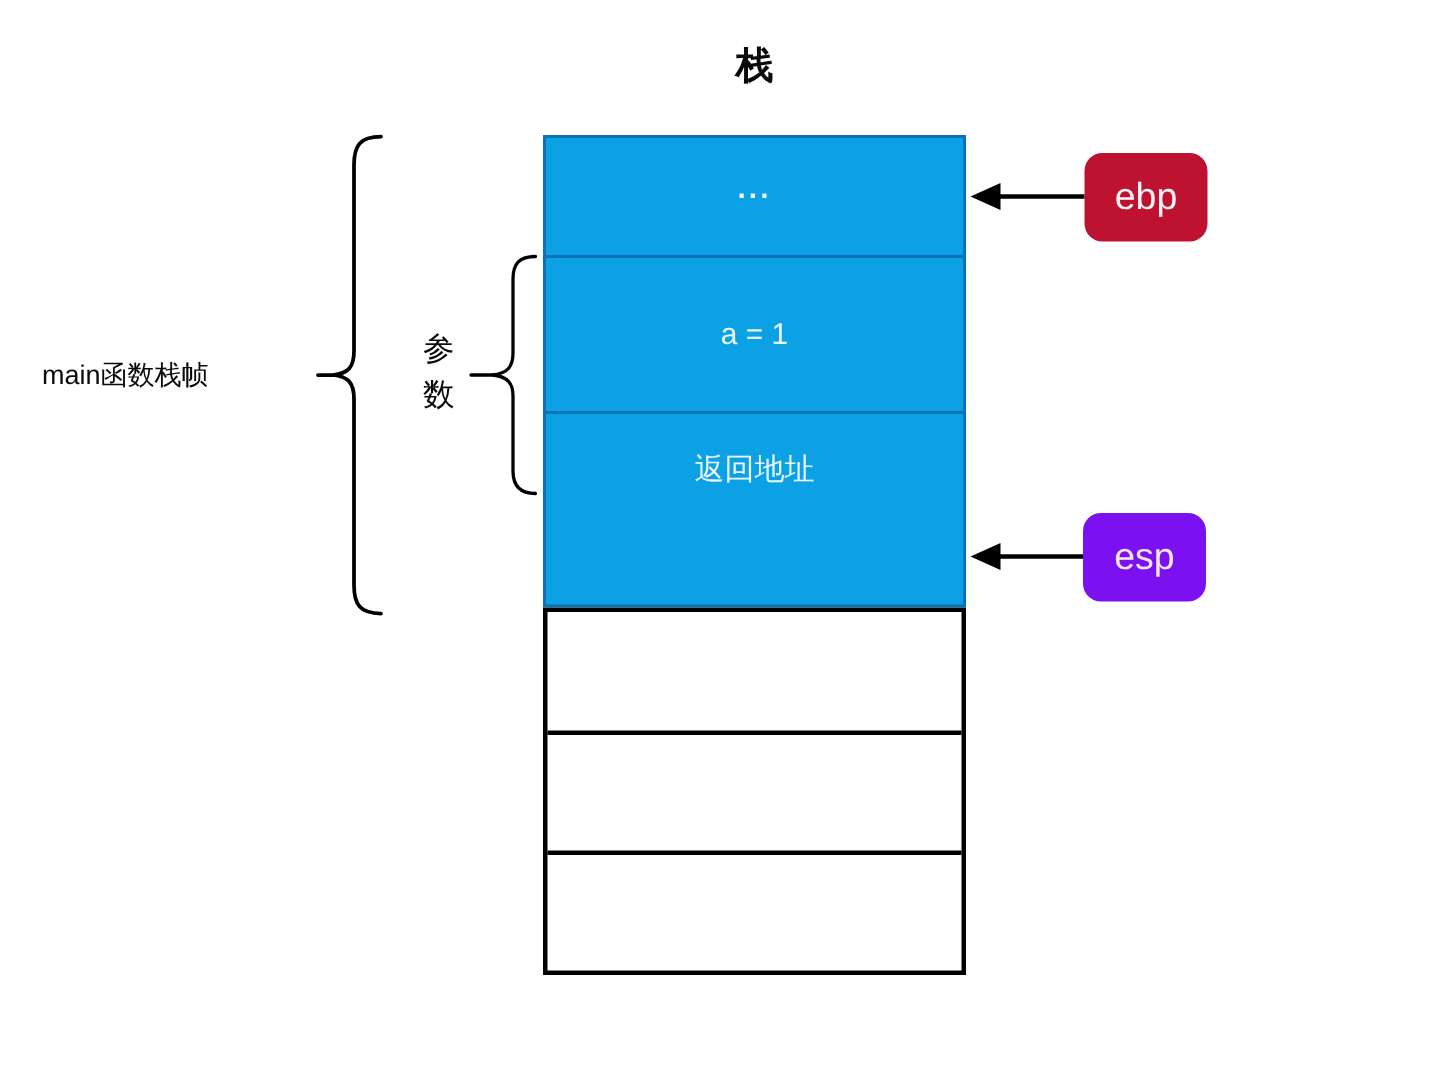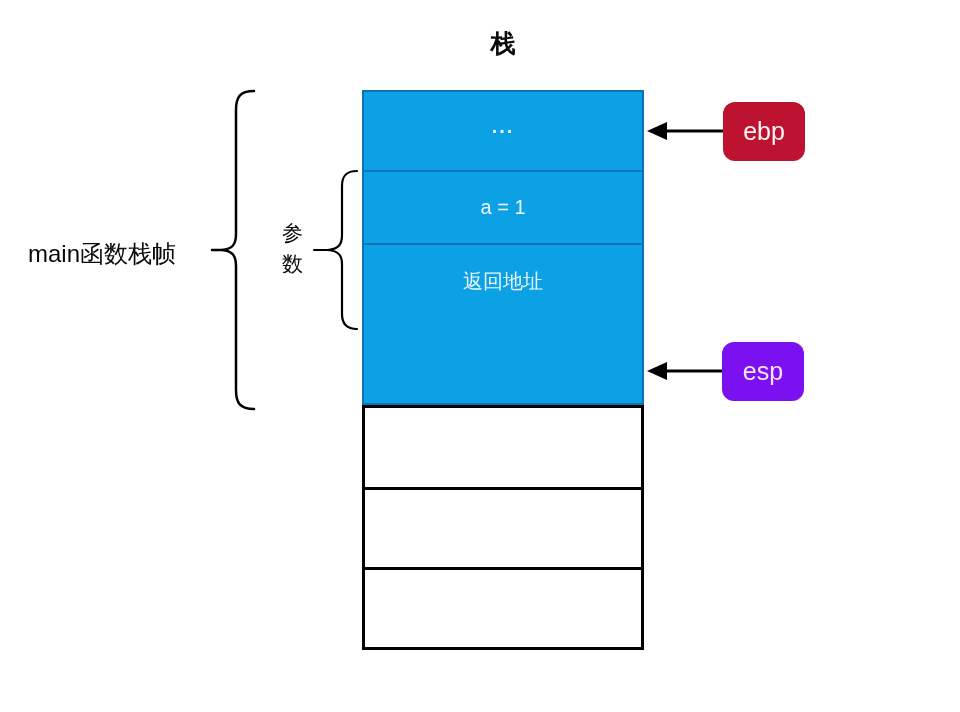--- a/index.html
+++ b/index.html
@@ -29,21 +29,21 @@
     left: 0;
     top: 0;
     width: 960px;
     height: 712px;
     pointer-events: none;
   }
   .label-main {
     position: absolute;
     left: 28px;
     top: 238px;
-    font-size: 24px;
+    font-size: 18px;
     color: #0a0a0a;
     white-space: nowrap;
   }
   .label-params {
     position: absolute;
     left: 282px;
     top: 217px;
     width: 26px;
     font-size: 21px;
     line-height: 31px;
@@ -65,21 +65,21 @@
     box-sizing: border-box;
     display: flex;
     align-items: center;
     justify-content: center;
     border-bottom: 2px solid #0b72b8;
     color: #eaf7fd;
     font-size: 20px;
   }
   .cell-f.h1 { height: 80px; }
   .cell-f.h2 { height: 78px; }
-  .cell-f.h3 { height: 73px; }
+  .cell-f.h3 { height: 104px; }
   .cell-f.h4 { height: 73px; border-bottom: none; }
   .dots { transform: translateY(-5px); letter-spacing: 2px; font-weight: 700; }
   .stack-empty {
     position: absolute;
     left: 362px;
     top: 405px;
     width: 282px;
     height: 245px;
     box-sizing: border-box;
     background: #ffffff;

